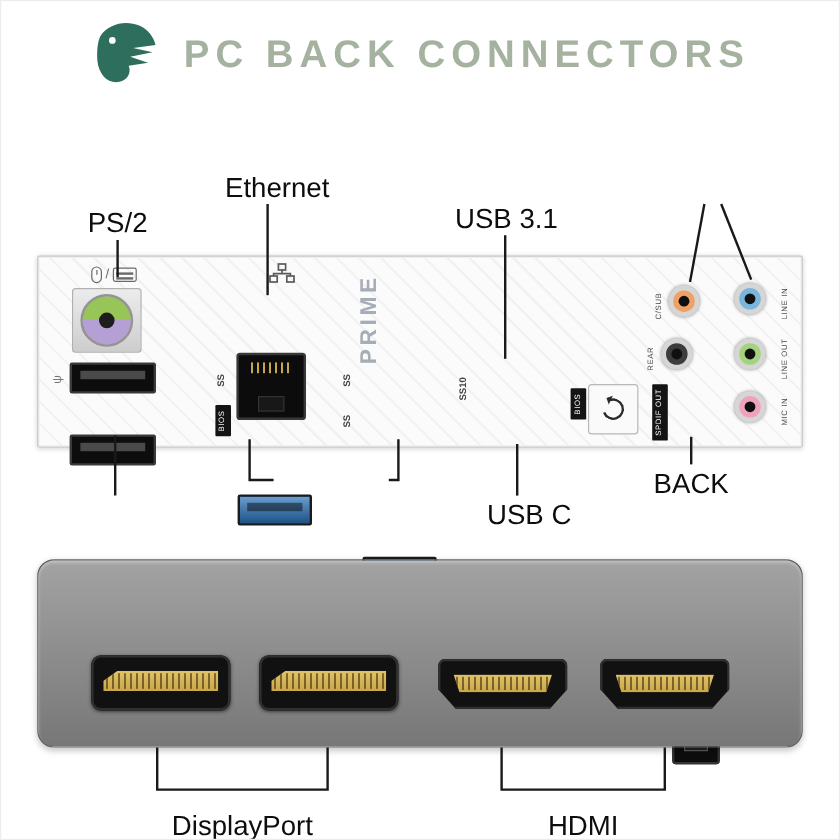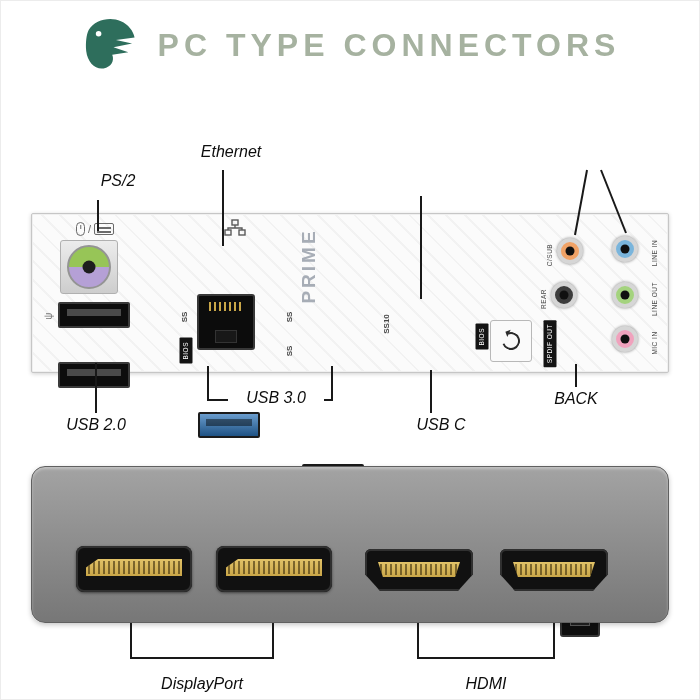--- a/index.html
+++ b/index.html
@@ -5,21 +5,21 @@
   html,body{margin:0;padding:0;background:#fff;}
   .canvas{position:relative;width:700px;height:700px;background:#ffffff;overflow:hidden;
           font-family:"Liberation Sans", sans-serif;border:1px solid #ececec;box-sizing:border-box;}
 
   
   .header{position:absolute;top:14px;left:0;right:0;display:flex;justify-content:center;align-items:center;gap:16px;}
   .logo svg path{fill:var(--logo-fill,#2e6e5c);}
   .title{font-size:32px;font-weight:bold;letter-spacing:5px;color:var(--title-col,#a6b2a0);margin:0;white-space:nowrap;}
 
   
-  .callout{position:absolute;transform:translateX(-50%);font-size:16px;color:#0d0d0d;white-space:nowrap;font-style:italic;}
+  .callout{position:absolute;transform:translateX(-50%);font-size:23px;color:#0d0d0d;white-space:nowrap;}
 
   
   .callout-lines{position:absolute;left:0;top:0;pointer-events:none;z-index:50;}
   .callout-lines path{stroke:var(--line-col,#191919);stroke-width:2;fill:none;}
 
   
   .mobo{position:absolute;left:30px;top:212px;width:638px;height:160px;box-sizing:border-box;
         background:#fbfbfb;border:1px solid #c6c6c6;border-radius:2px;
         background-image:repeating-linear-gradient(45deg,rgba(0,0,0,0.035) 0 2px,transparent 2px 13px);
         box-shadow:0 1px 4px rgba(0,0,0,.18), inset 0 0 0 1px #f0f0f0;}
@@ -111,27 +111,26 @@
 
 <div class="canvas" style="--title-col: #a6b2a0; --line-col: #191919;">
 
   <div class="header">
     <span class="logo" style="--logo-fill: #2e6e5c;">
       <svg width="62" height="56" viewBox="0 0 100 90">
         <path d="M14,24 C24,8 48,2 66,10 C78,15 86,26 88,36 L58,40 L84,46 L54,52 L78,60 L52,64 C56,74 50,84 38,86 C24,88 12,76 10,58 C9,45 10,32 14,24 Z"></path>
         <circle cx="30" cy="30" r="4.5" fill="#ffffff"></circle>
       </svg>
     </span>
-    <h1 class="title">PC TYPE CONNECTORS</h1>
+    <h1 class="title">PC BACK CONNECTORS</h1>
   </div>
 
-  <div class="callout" style="left:97px;top:171px;margin-left:20px;">PS/2</div>
+  <div class="callout" style="left:97px;top:171px;">PS/2</div>
   <div class="callout" style="left:230px;top:142px;">Ethernet</div>
-  <div class="callout" style="left:95px;top:415px;">USB 2.0</div>
-  <div class="callout" style="left:275px;top:388px;">USB 3.0</div>
+  <div class="callout" style="left:421px;top:168px;">USB 3.1</div>
   <div class="callout" style="left:440px;top:415px;">USB C</div>
   <div class="callout" style="left:575px;top:389px;">BACK</div>
   <div class="callout" style="left:201px;top:674px;">DisplayPort</div>
   <div class="callout" style="left:485px;top:674px;">HDMI</div>
 
   <div class="mobo" style="--gold: #c9a648;">
 
     <div class="abs ps2-icons" style="left:44px;top:8px;">
       <span class="mouse"></span>
         <span>/</span>

